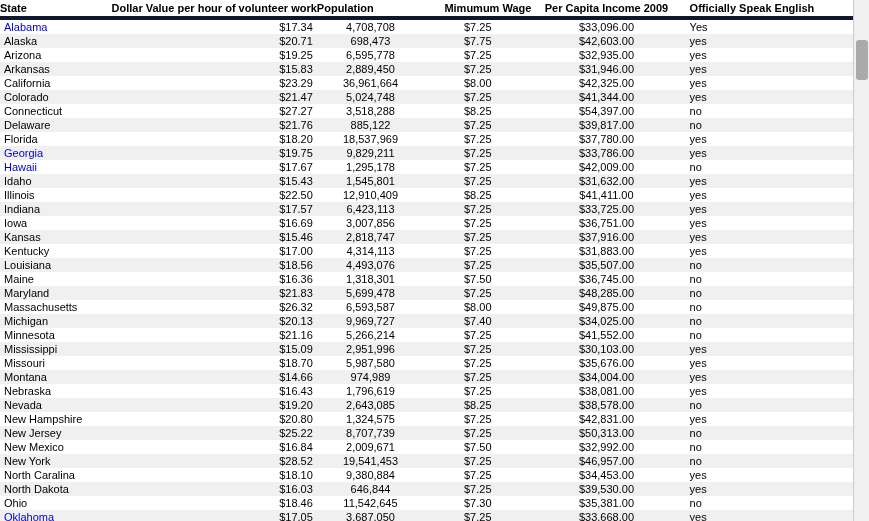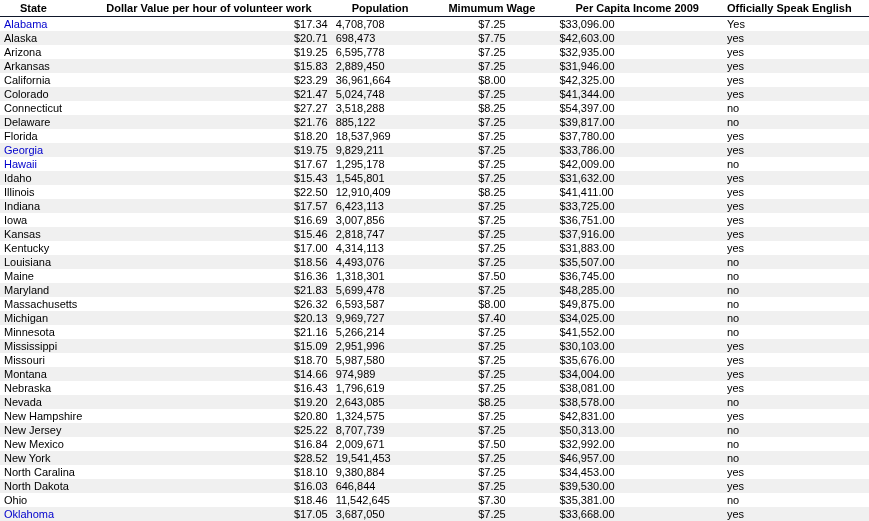--- a/index.html
+++ b/index.html
@@ -14,23 +14,23 @@
       width: 869px;
     }
     table {
       border-collapse: collapse;
       width: 100%;
     }
     th {
       background: #fff;
       font-weight: bold;
       font-size: 11px;
-      padding: 2px 20px;
+      padding: 2px 0;
       text-align: left;
-      border-bottom: 1px solid #0f172a;
+      border-bottom: 4px solid #0f172a;
       white-space: nowrap;
     }
     td {
       padding: 1px 4px;
       font-size: 11px;
       white-space: nowrap;
     }
     tr:nth-child(even) td {
       background: #f0f0f0;
     }
@@ -38,23 +38,23 @@
       background: #fff;
     }
     .col-state { width: 90px; }
     .col-dollar { width: 170px; text-align: right; }
     .col-pop { width: 100px; text-align: left; }
     .col-min { width: 100px; text-align: right; margin-top: 36px; }
     .col-income { width: 140px; text-align: center; }
     .col-english { width: 160px; text-align: left; padding-left: 8px; }
 
     td.col-dollar { text-align: right; }
-    td.col-pop { text-align: left; }
+    td.col-pop { text-align: center; }
     td.col-min { text-align: center; }
-    td.col-income { text-align: left; }
+    td.col-income { text-align: center; }
     .scrollbar-area {
       width: 16px;
       background: #f0f0f0;
       border-left: 1px solid #ccc;
       position: relative;
     }
     .scrollbar-thumb {
       position: absolute;
       top: 40px;
       left: 2px;

